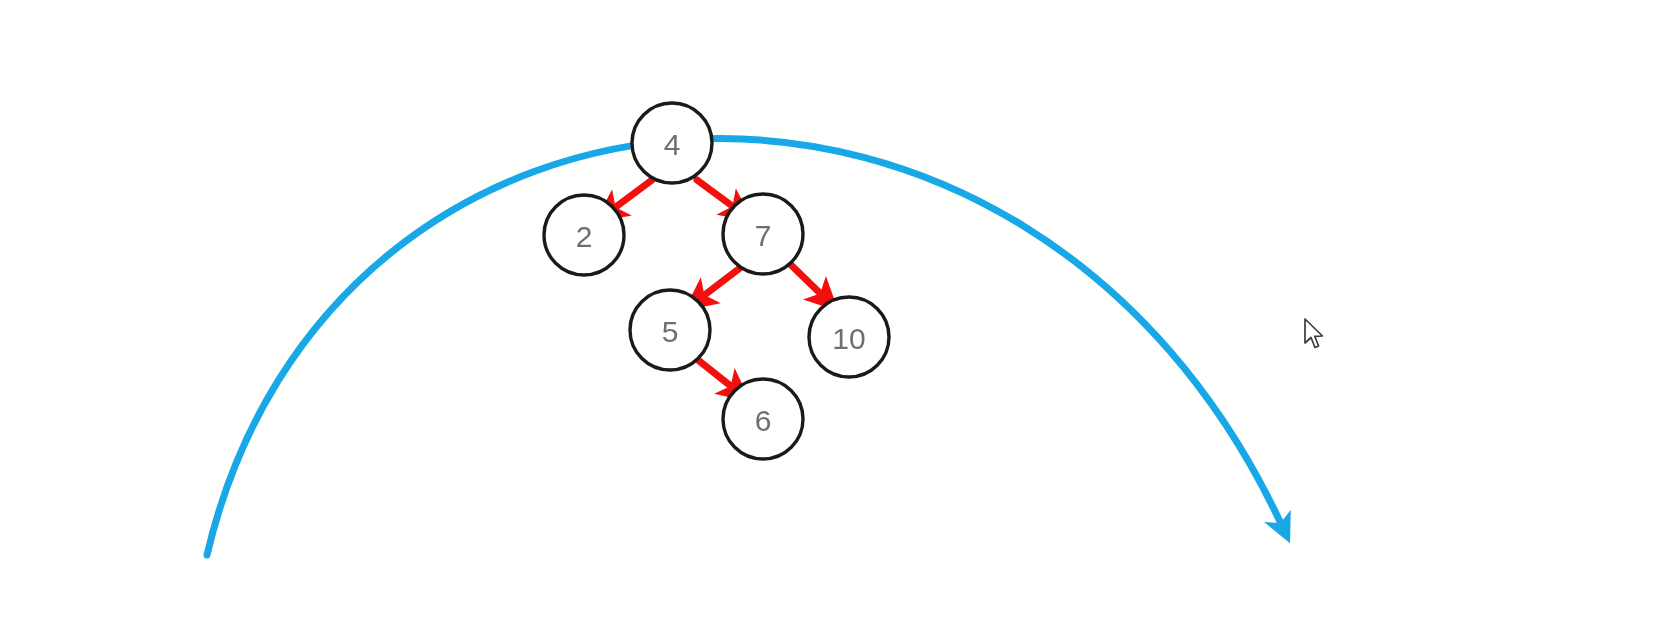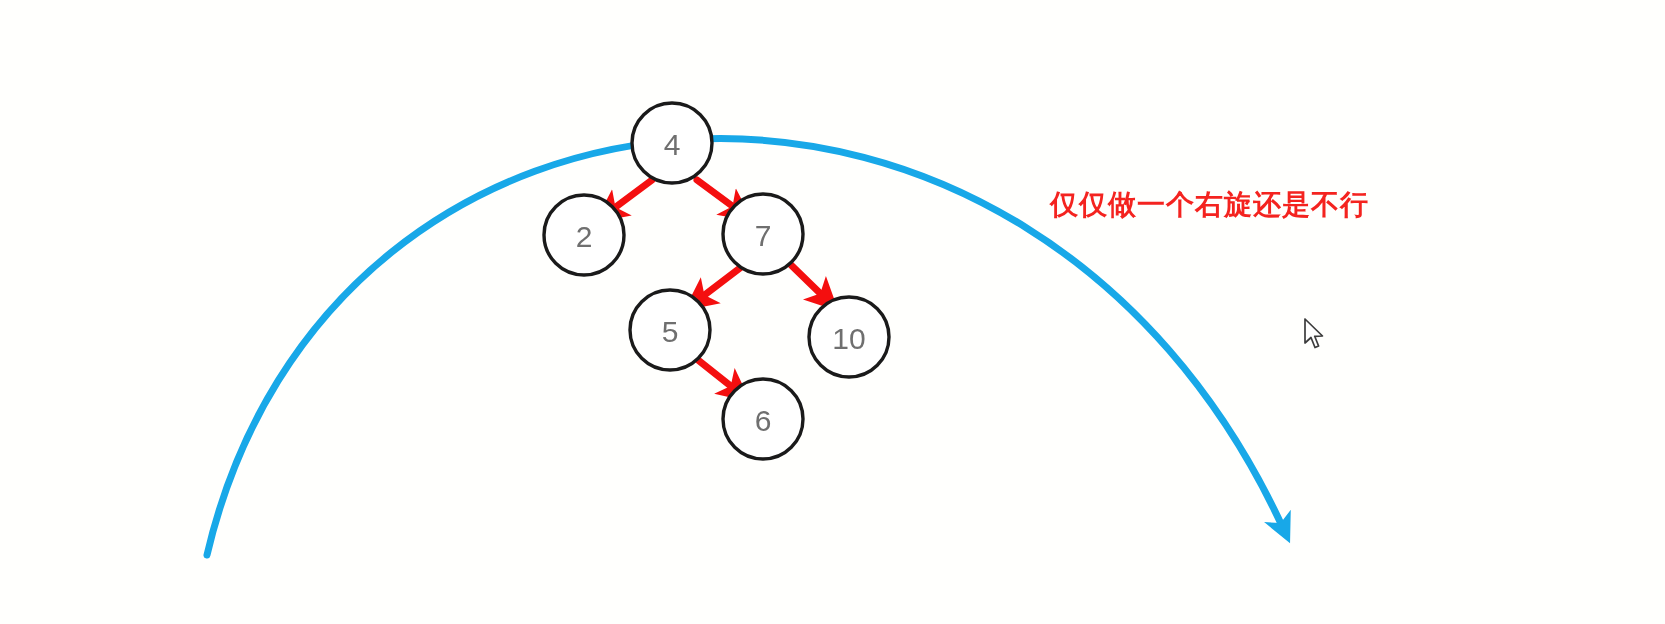--- a/index.html
+++ b/index.html
@@ -103,19 +103,18 @@
       </g>
 
       <g>
         <circle cx="763" cy="419" r="40" fill="#ffffff" stroke="#1a1a1a" stroke-width="3.4"></circle>
         <text class="node-label" x="763" y="420">6</text>
       </g>
 
     </g>
   </svg>
 
-  <div class="annotation-text" style="left:1050px; top:186px;">仅仅做一个右旋还是不行</div>
 
   <svg class="cursor" style="left:1303px; top:318px;" viewBox="0 0 24 34">
     <path d="M2,1 L2,25 L8,19.5 L12,29.5 L15.6,28 L11.7,18.3 L19.5,18 Z" fill="#ffffff" stroke="#3c3c3c" stroke-width="1.7" stroke-linejoin="round"></path>
   </svg>
 
 </div>
 
 </body></html>

